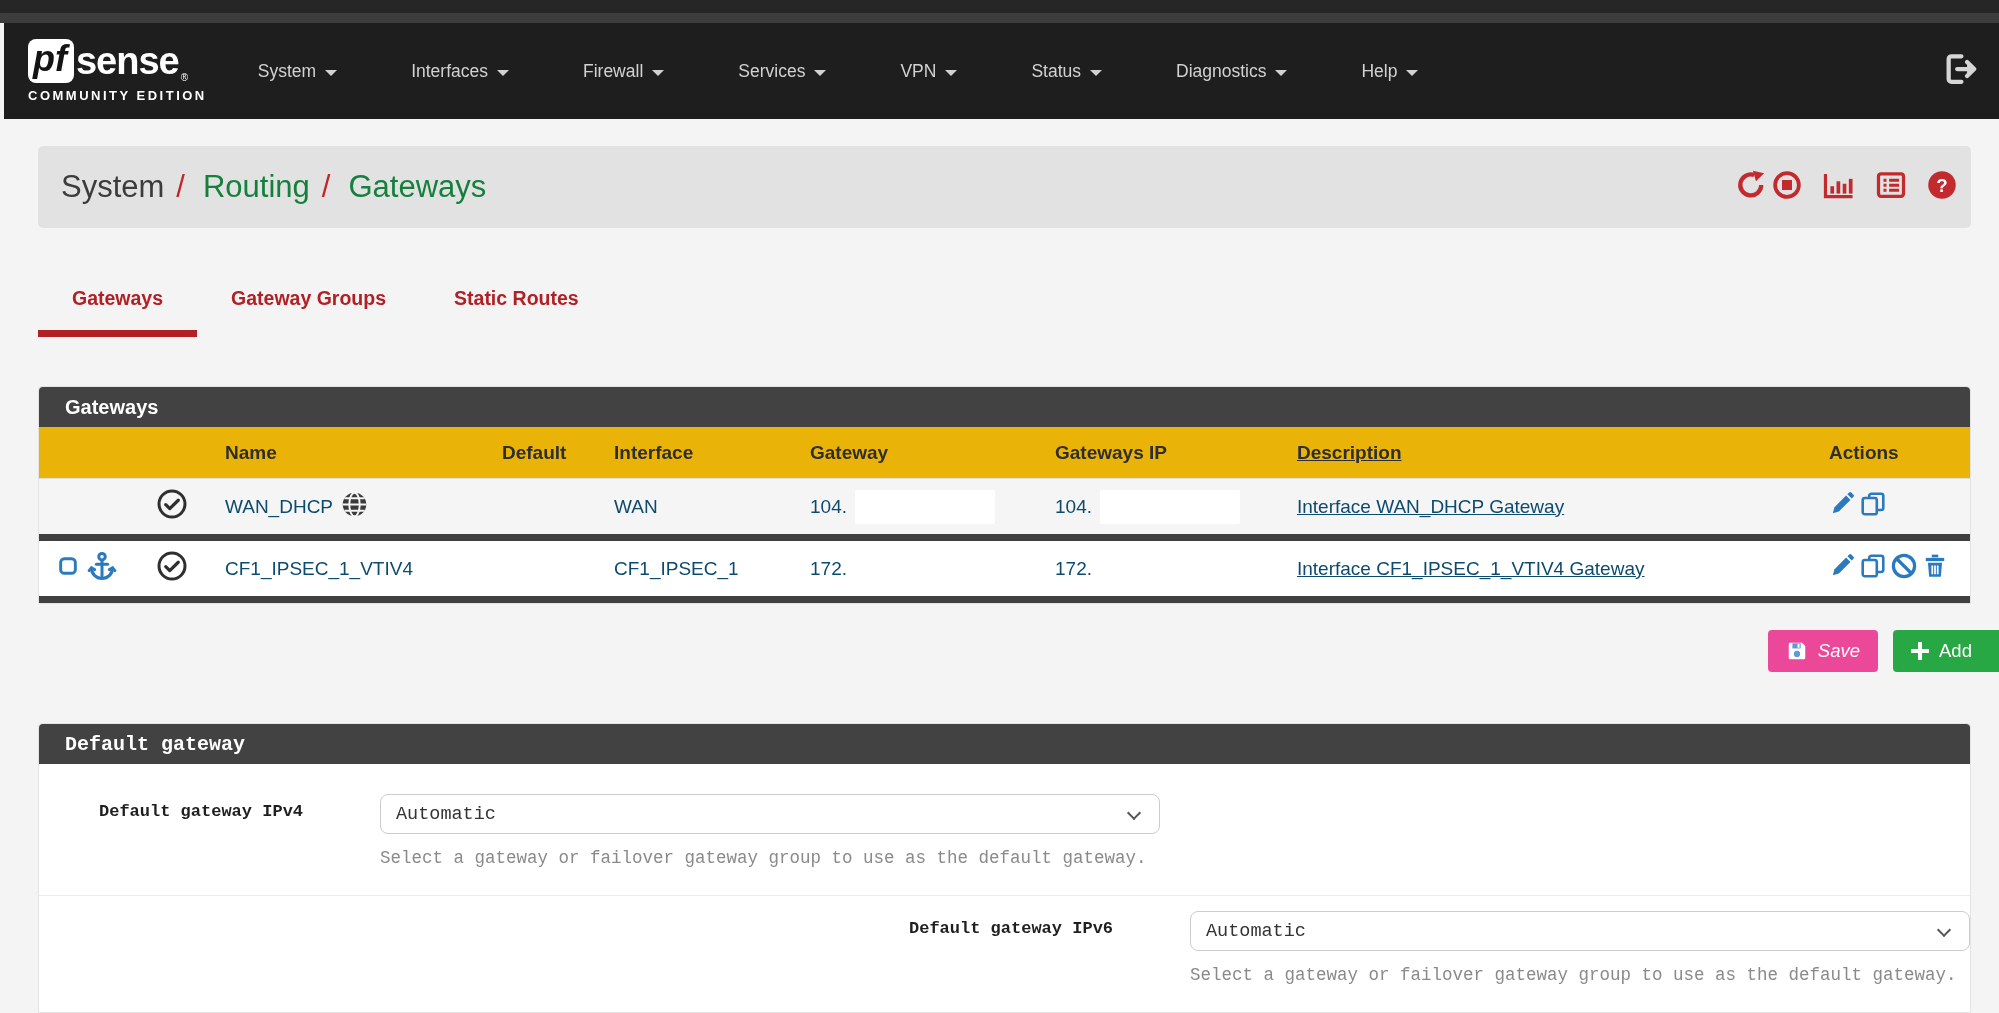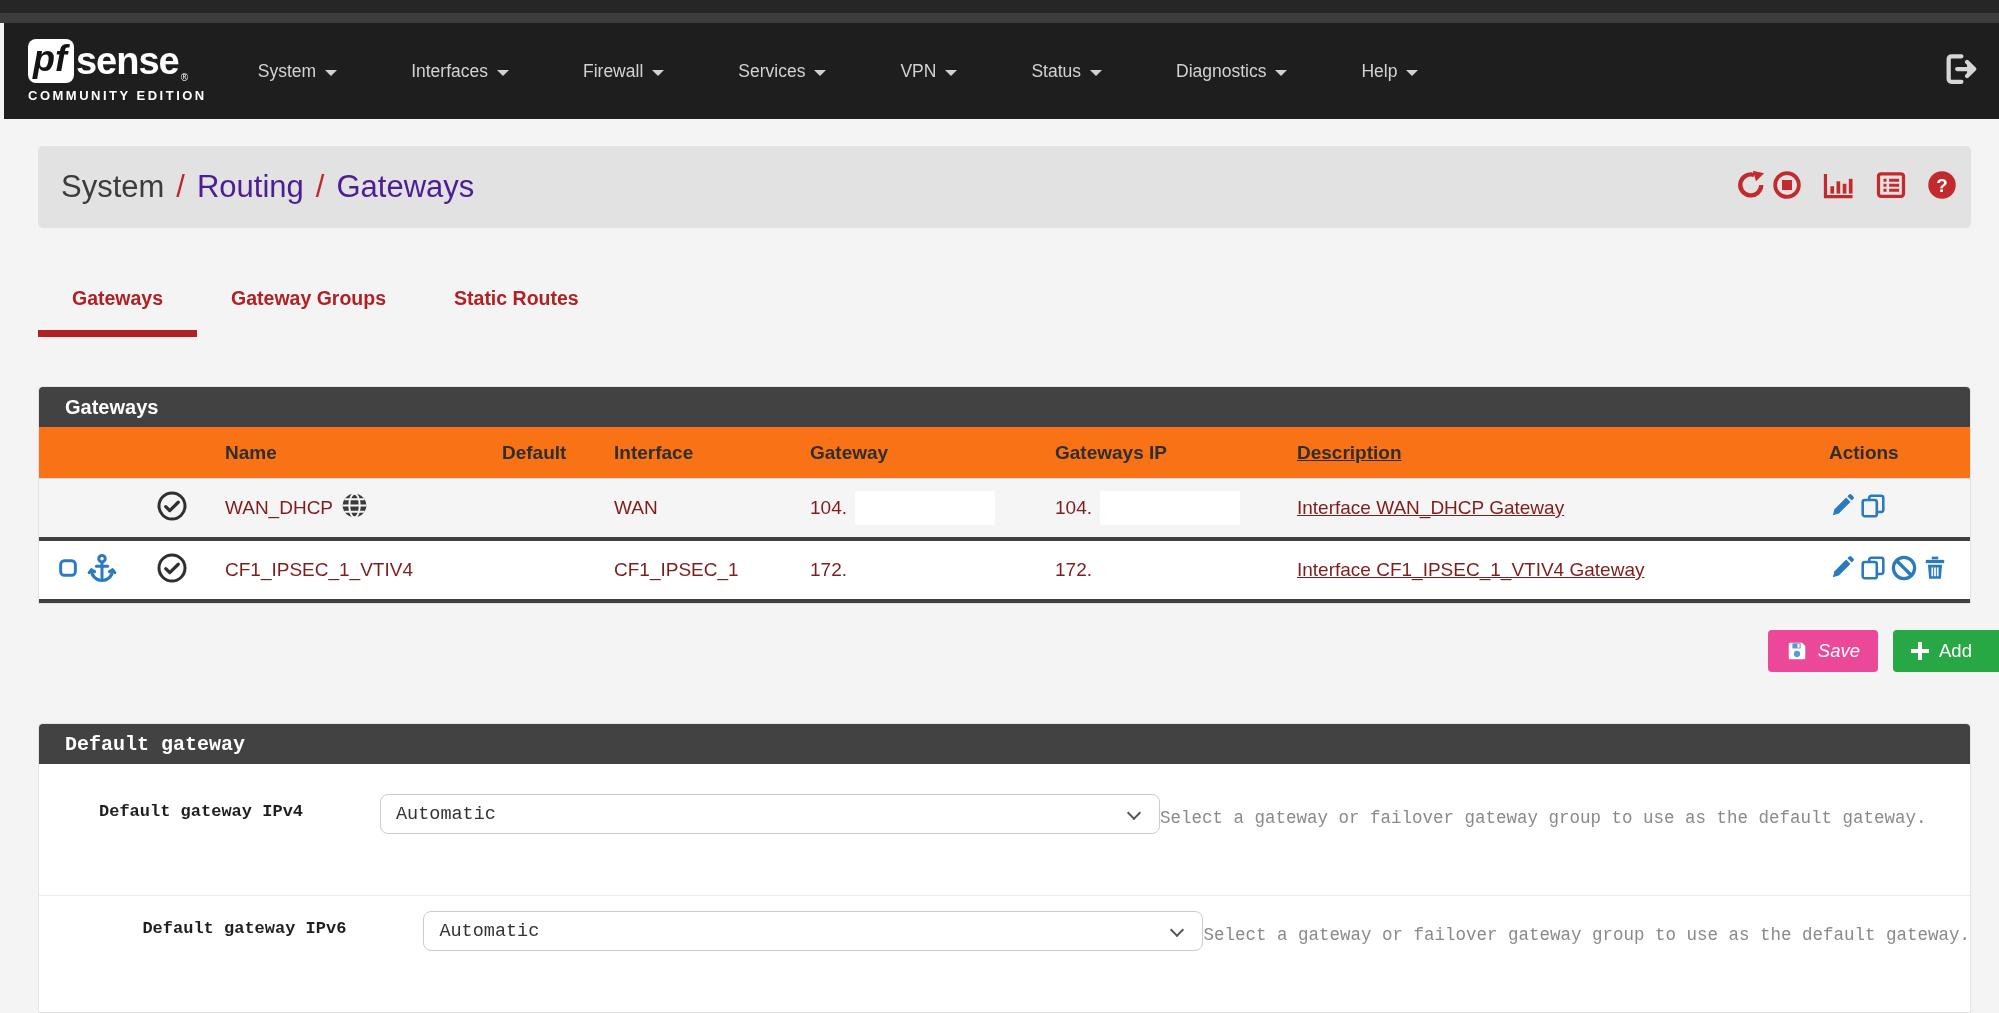--- a/index.html
+++ b/index.html
@@ -25,43 +25,43 @@
   .caret { width:0; height:0; border-left:6px solid transparent; border-right:6px solid transparent;
            border-top:6px solid #d2d2d2; margin-left:9px; margin-top:3px; }
   .signout { margin-left:auto; margin-right:2px; }
 
   
   .breadcrumb-bar { position:absolute; top:146px; left:38px; width:1933px; height:82px; background:#e2e2e2;
                     border-radius:5px; display:flex; align-items:center; padding:0 14px 0 23px; }
   .breadcrumb { font-size:31px; display:flex; align-items:baseline; gap:12px; }
   .bc-plain { color:#3c3c3c; }
   .bc-sep { color:#c0272d; }
-  .bc-link { color:#4c1d95; cursor:pointer; }
+  .bc-link { color:#15803d; cursor:pointer;margin-left:6px; }
   .quick-icons { margin-left:auto; display:flex; align-items:center; gap:21px; }
   .quick-icons .pair { display:flex; gap:6px; }
   .qicon { cursor:pointer; display:block; }
 
   
   .tabs { position:absolute; top:278px; left:38px; display:flex; }
   .tab { font-size:19.5px; font-weight:600; color:#b12025; padding:9px 34px 20px 34px; cursor:pointer;
          border-bottom:7px solid transparent; }
   .tab.active { border-bottom-color:#b12025; }
 
   
   .panel { position:absolute; left:38px; width:1933px; background:#fff; border:1px solid #e3e3e3;
            border-radius:4px 4px 0 0; }
   .panel-header { background:#424242; color:#fff; font-weight:bold; font-size:20px; height:40px;
                   display:flex; align-items:center; padding-left:26px; border-radius:4px 4px 0 0; }
 
   
   .gw-panel { top:386px; }
   .trow { display:flex; align-items:center; }
-  .thead { height:52px; font-weight:bold; font-size:19px; color:#2e2e2e; background:#f97316;
+  .thead { height:52px; font-weight:bold; font-size:19px; color:#2e2e2e; background:#eab308;
            border-bottom:1px solid #ddd; }
-  .g-row { height:62px; font-size:19px; color:#7f1d1d; border-bottom:4px solid #404040; }
+  .g-row { height:62px; font-size:19px; color:#0c4a6e; border-bottom:7px solid #404040; }
   .g-row.odd { background:#f5f5f5; }
   .col-a { width:95px; display:flex; align-items:center; gap:8px; padding-left:18px; }
   .col-b { width:75px; display:flex; justify-content:center; }
   .col-name { width:285px; padding-left:16px; display:flex; align-items:center; gap:8px; }
   .col-default { width:112px; padding-left:8px; }
   .col-if { width:196px; padding-left:8px; }
   .col-gw { width:245px; padding-left:8px; display:flex; align-items:center; }
   .col-mon { width:242px; padding-left:8px; display:flex; align-items:center; }
   .col-desc { width:520px; padding-left:8px;text-decoration:underline; }
   .col-act { flex:1; padding-left:20px; display:flex; align-items:center; gap:5px; }
@@ -81,21 +81,21 @@
   .plus-icon::before { left:7px; top:0; width:4px; height:18px; }
   .plus-icon::after { left:0; top:7px; width:18px; height:4px; }
 
   
   .dg-panel { top:723px; height:290px;font-family:Liberation Mono, monospace; }
   .form-row { display:flex; padding:0 0 0 60px; }
   .form-row + .form-row { border-top:1px solid #ececec;justify-content:flex-end; }
   .fr-1 { padding-top:30px; height:131px; }
   .fr-2 { padding-top:15px; height:118px; }
   .form-label { width:281px; font-weight:bold; font-size:17px; color:#1f1f1f; padding-top:8px; }
-  .form-control { display:flex; flex-direction:row; }
+  .form-control { display:flex; flex-direction:column; }
   .select { width:780px; height:40px; border:1px solid #ccc; border-radius:8px; background:#fff;
             font-size:18.5px; color:#333; display:flex; align-items:center; padding-left:15px;
             position:relative; cursor:pointer; }
   .select .chev { position:absolute; right:20px; top:13px; width:10px; height:10px;
                   border-right:2px solid #555; border-bottom:2px solid #555; transform:rotate(45deg); }
   .help-text { margin-top:14px; font-size:17.5px; color:#8a8a8a; }
 </style>
 </head>
 <body>
 

